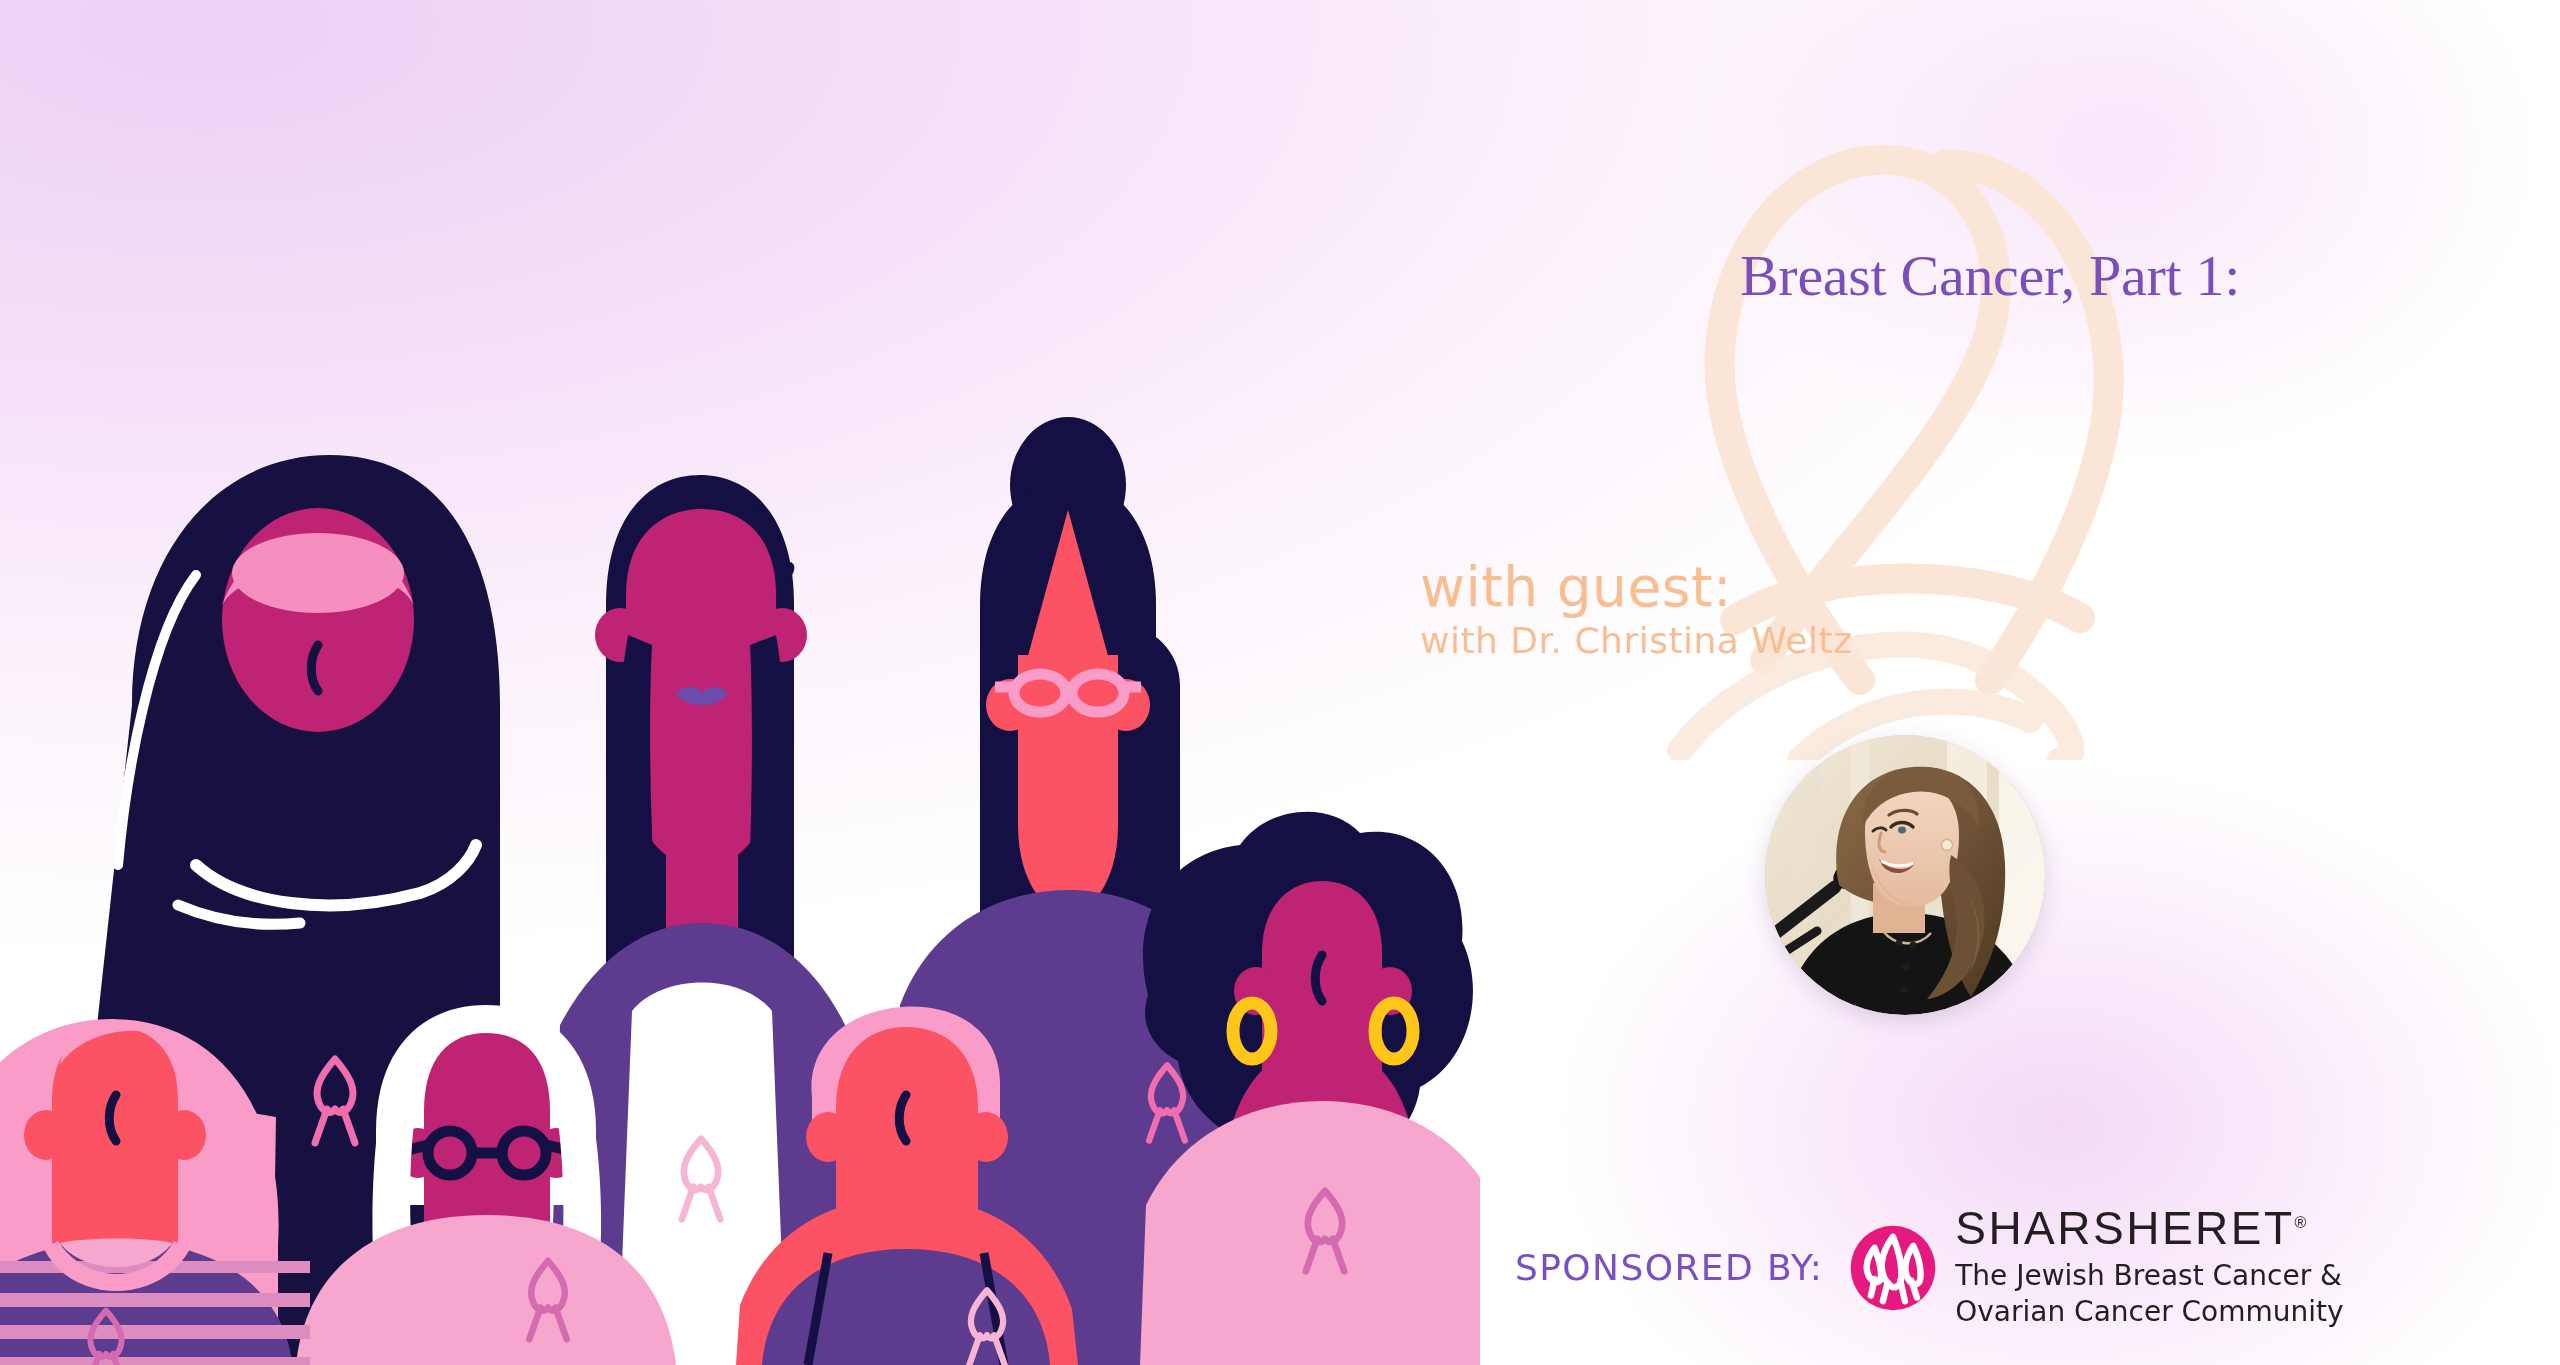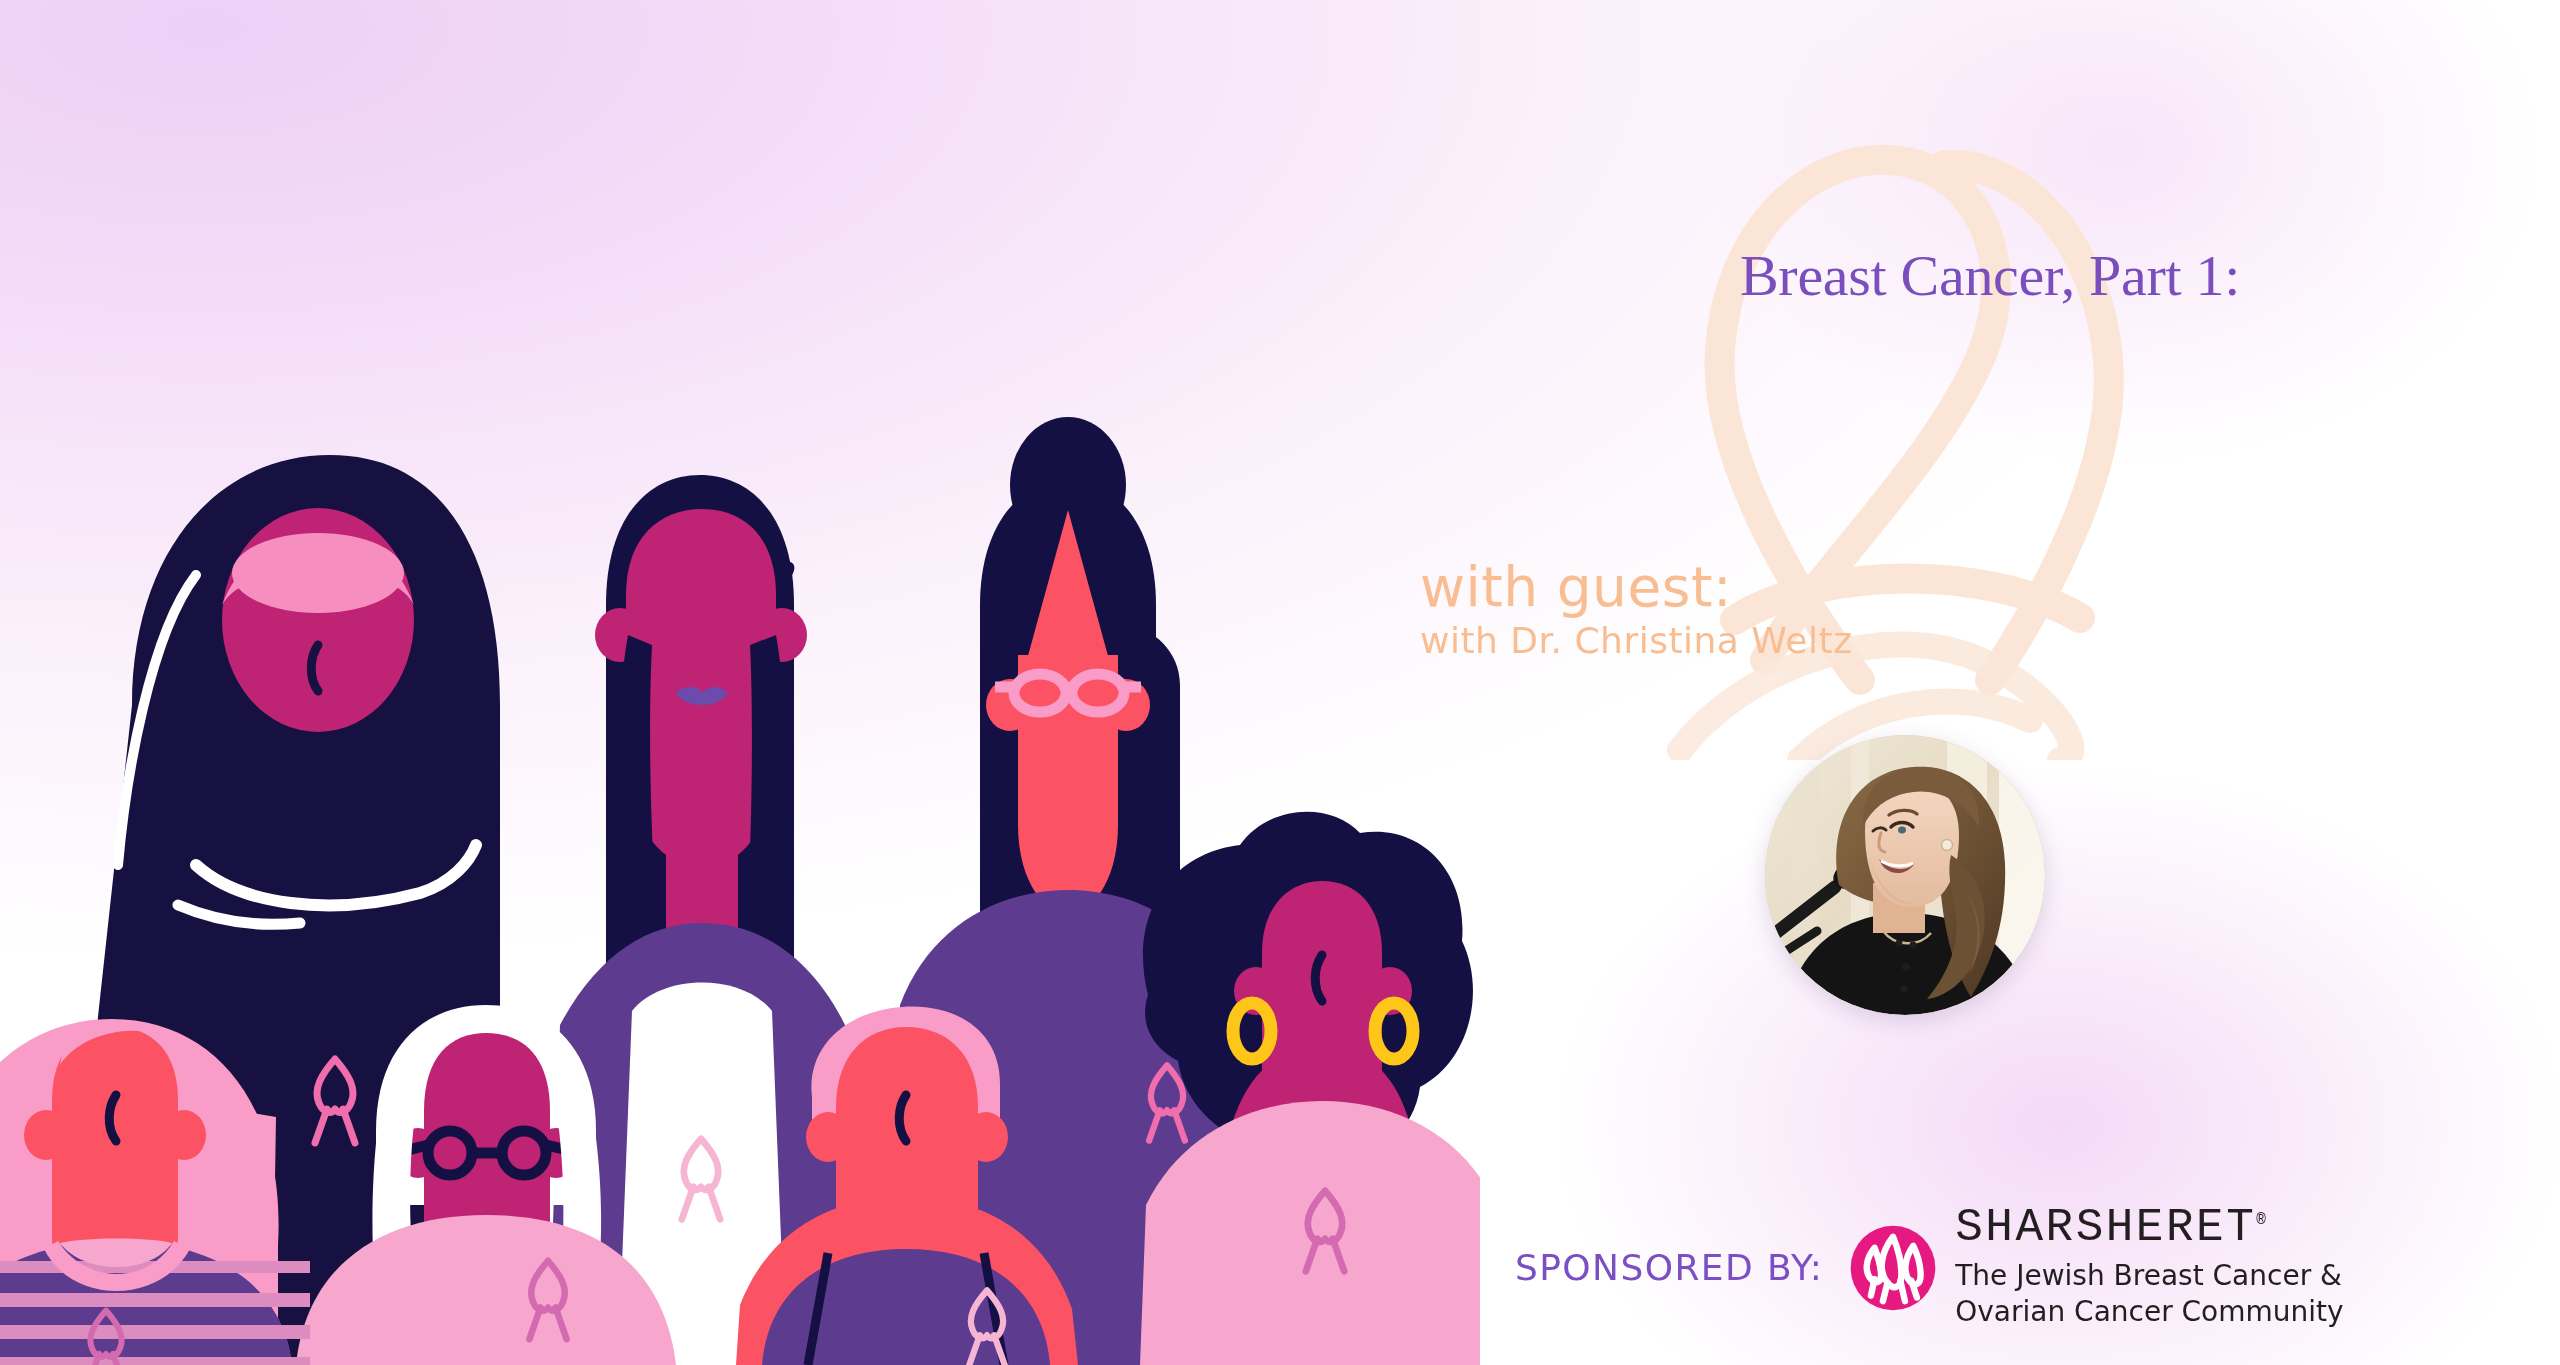--- a/index.html
+++ b/index.html
@@ -105,21 +105,21 @@
     font-size:36px;
     letter-spacing:1.4px;
     font-weight:400;
     white-space:nowrap;
   }
   .logo-wrap { display:flex; align-items:center; gap:16px; }
   .logo-mark { width:92px; height:92px; flex:0 0 92px; }
   .logo-mark svg { width:100%; height:100%; display:block; }
   .logo-text { display:flex; flex-direction:column; justify-content:center; }
   .logo-word {
-    font-family:Liberation Mono, monospace;
+    font-family:Liberation Sans, sans-serif;
     font-size:46px;
     letter-spacing:2.5px;
     color:#231f20;
     line-height:1;
     white-space:nowrap;
     position:relative;
   }
   .logo-reg {
     font-size:16px;
     vertical-align:super;

